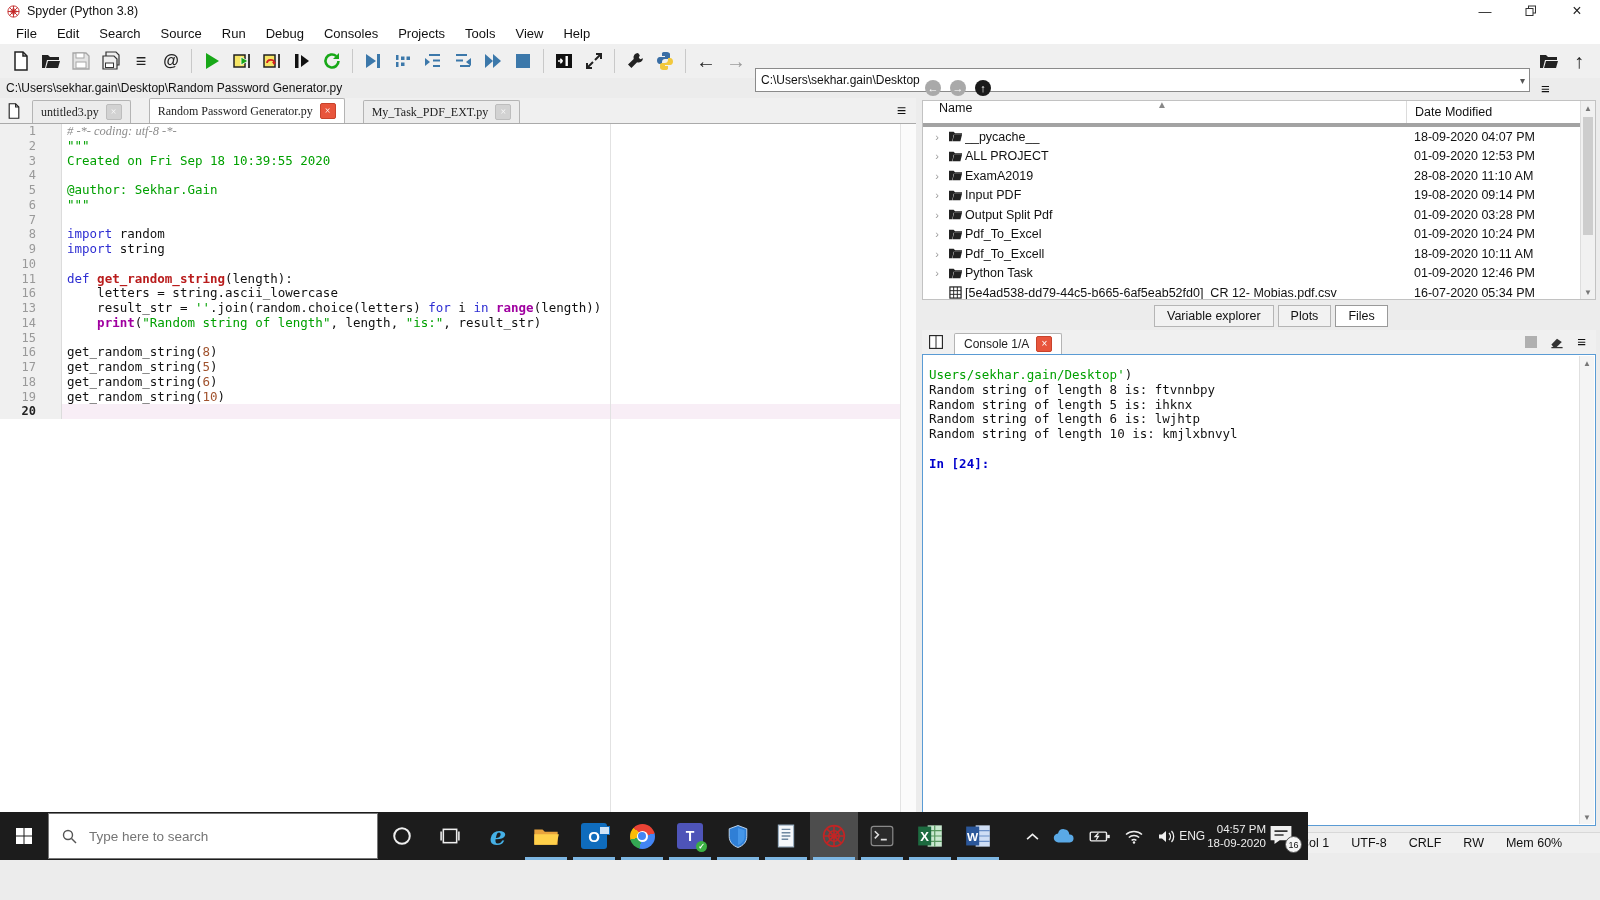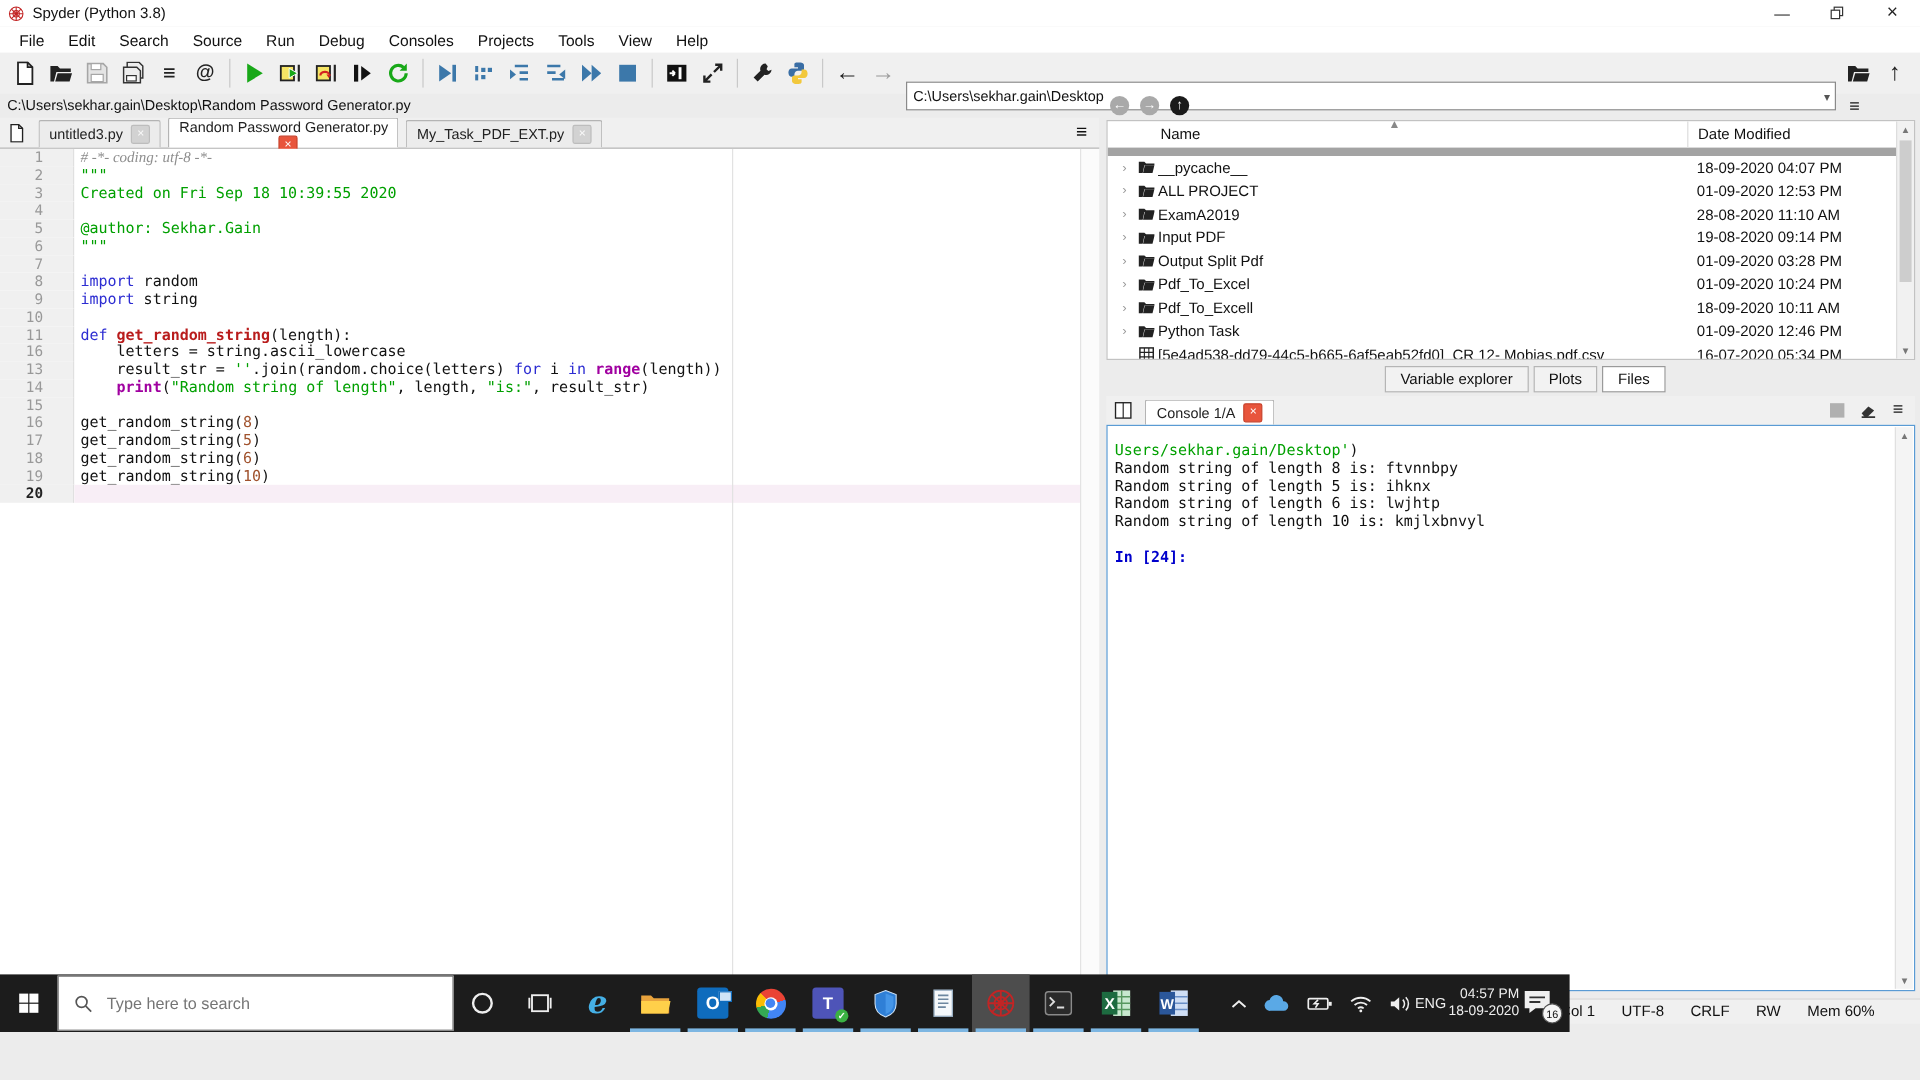--- a/index.html
+++ b/index.html
@@ -30,22 +30,22 @@
   .circ{width:16px;height:16px;border-radius:50%;display:flex;align-items:center;justify-content:center;
     color:#fff;font-size:11px;line-height:16px;}
   .circ.gray{background:#a9a9a9;}
   .circ.black{background:#1a1a1a;}
   #files-options{top:80px;left:1541px;font-size:15px;font-weight:bold;color:#111;}
   
   #edittabs{top:98px;left:0;width:916px;height:25px;background:#f0f0f0;border-bottom:1px solid #aaa;
     display:flex;align-items:flex-end;}
   .browse-ic{width:22px;height:20px;margin:0 4px 2px 6px;display:flex;align-items:center;}
   .etab{height:22px;display:flex;align-items:center;padding:0 8px;border:1px solid #b4b4b4;border-bottom:none;
-    background:#ececec;margin-right:6px;font-size:12px;color:#222;border-radius:2px 2px 0 0;}
-  .etab.active{background:#fff;height:24px;flex-direction:column;}
+    background:#ececec;margin-right:18px;font-size:12px;color:#222;border-radius:2px 2px 0 0;font-family:Liberation Serif, serif;}
+  .etab.active{background:#fff;height:24px;}
   .tclose{width:14px;height:14px;margin-left:7px;border-radius:2px;display:flex;align-items:center;justify-content:center;
     font-size:10px;line-height:14px;background:#d2d2d2;color:#fafafa;border:1px solid #bdbdbd;}
   .etab.active .tclose{background:#e8553c;border-color:#c8432c;color:#fff;}
   #edittabs-menu{margin-left:auto;margin-right:10px;margin-bottom:3px;font-size:16px;font-weight:bold;color:#111;}
   
   #editor{top:124px;left:0;width:916px;height:702px;background:#fff;overflow:hidden;}
   #ruler{position:absolute;left:610px;top:0;bottom:0;width:1px;background:#e2e2e2;}
   #edscroll{position:absolute;right:0;top:0;bottom:0;width:15px;background:#fbfbfb;border-left:1px solid #e3e3e3;}
   .line{display:flex;height:14.75px;}
   .ln{width:62px;box-sizing:border-box;text-align:right;padding-right:26px;background:#f0f0f0;
@@ -56,21 +56,21 @@
   .t-com{color:var(--c-com);font-style:italic;font-family:Liberation Serif, serif;}
   .t-str{color:var(--c-str);}
   .t-kw{color:var(--c-kw);}
   .t-builtin{color:var(--c-builtin);font-weight:bold;}
   .t-num{color:var(--c-num);}
   .t-def{color:#b91c1c;font-weight:bold;}
   .t-prompt{color:var(--c-prompt);font-weight:bold;}
   .t-plain{color:#111;}
   
   #filespane{top:100px;left:922px;width:674px;height:200px;background:#fff;border:1px solid #c2c2c2;box-sizing:border-box;overflow:hidden;}
-  #fhead{height:22px;border-bottom:7px solid #a3a3a3;display:flex;align-items:center;position:relative;font-size:12.5px;color:#111;padding-left:28px;}
+  #fhead{height:22px;border-bottom:4px solid #a3a3a3;display:flex;position:relative;font-size:12.5px;color:#111;}
   #fh-name{padding-left:16px;}
   #fh-caret{position:absolute;left:234px;top:-2px;color:#888;font-size:10px;}
   #fh-date{position:absolute;left:483px;border-left:1px solid #dcdcdc;padding-left:8px;height:22px;display:flex;align-items:center;}
   .frow{height:19.5px;display:flex;align-items:center;font-size:12.5px;color:#111;}
   .fchev{width:16px;text-align:center;color:#9a9a9a;font-size:11px;padding-left:6px;}
   .fic{width:20px;display:flex;justify-content:center;}
   .fname{flex:0 0 430px;white-space:nowrap;overflow:hidden;}
   .fdate{position:absolute;left:491px;white-space:nowrap;}
   .frow{position:relative;}
   #fscroll{position:absolute;right:0;top:0;bottom:0;width:14px;background:#f1f1f1;border-left:1px solid #ddd;}

